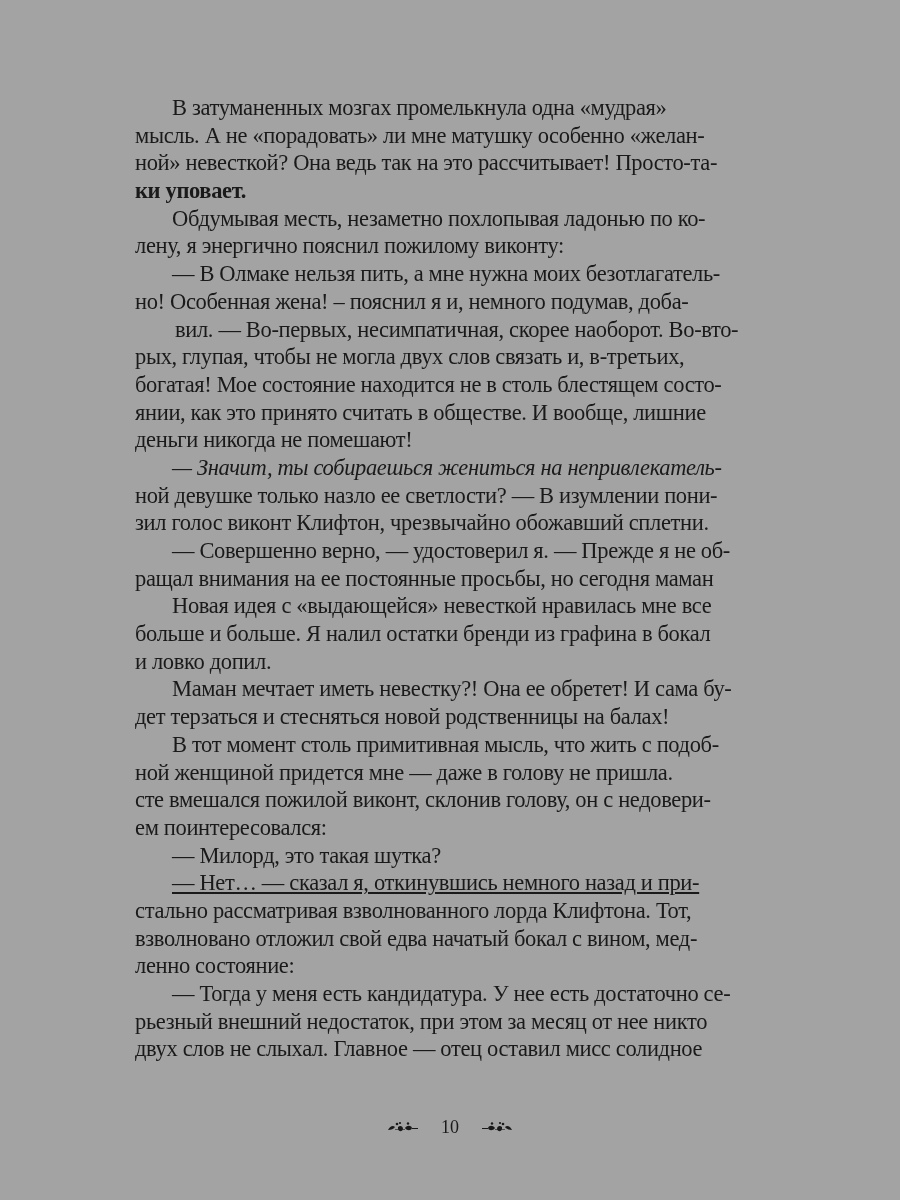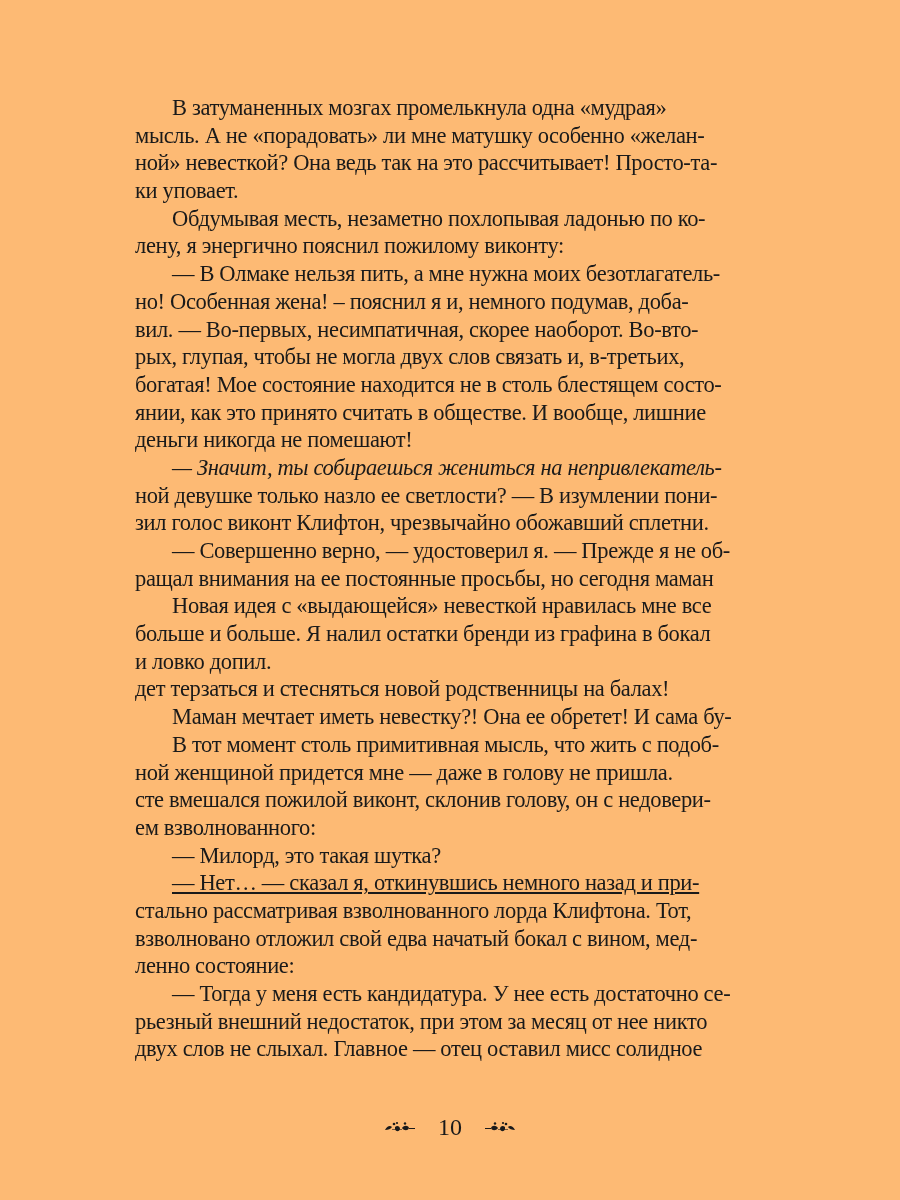--- a/index.html
+++ b/index.html
@@ -12,21 +12,21 @@
     height: 1200px;
     position: relative;
     overflow: hidden;
     font-family: "Liberation Serif", "DejaVu Serif", serif;
     color: #1a1a1a;
   }
   .page {
     position: absolute;
     left: 0; top: 0;
     width: 900px; height: 1200px;
-    background: #fdba74;
+    background: #a3a3a3;
   }
   .text-block {
     position: absolute;
     left: 135px;
     top: 94px;
     width: 630px;
   }
   .line {
     display: block;
     height: 27.7px;
@@ -61,56 +61,56 @@
     font-size: 22px;
   }
   .ornament {
     display: inline-block;
     width: 32px;
     height: 14px;
     position: relative;
   }
   .ornament svg { display: block; }
   .page-number {
-    font-size: 24px;
+    font-size: 18px;
     line-height: 30px;
   }
 </style>
 </head>
 <body>
 
 <div class="page">
   <div class="text-block" id="text-block">
       <div class="line indent"><span style="display: inline-block; white-space: nowrap; transform-origin: left center; transform: scaleX(1); width: auto;">В затуманенных мозгах промелькнула одна «мудрая»</span></div>
       <div class="line"><span style="display: inline-block; white-space: nowrap; transform-origin: left center; transform: scaleX(1); width: auto;">мысль. А не «порадовать» ли мне матушку особенно «желан-</span></div>
       <div class="line"><span style="display: inline-block; white-space: nowrap; transform-origin: left center; transform: scaleX(1); width: auto;">ной» невесткой? Она ведь так на это рассчитывает! Просто-та-</span></div>
-      <div class="line last"><span style="display: inline-block; white-space: nowrap; transform-origin: left center; width: auto;">ки уповает.</span></div>
+      <div class="line last"><span style="display: inline-block; white-space: nowrap; transform-origin: left center; width: auto; font-weight: bold;">ки уповает.</span></div>
       <div class="line indent"><span style="display: inline-block; white-space: nowrap; transform-origin: left center; transform: scaleX(1); width: auto;">Обдумывая месть, незаметно похлопывая ладонью по ко-</span></div>
       <div class="line last"><span style="display: inline-block; white-space: nowrap; transform-origin: left center; width: auto; font-family: Liberation Serif, serif;">лену, я энергично пояснил пожилому виконту:</span></div>
       <div class="line indent"><span style="display: inline-block; white-space: nowrap; transform-origin: left center; transform: scaleX(1); width: auto;">— В Олмаке нельзя пить, а мне нужна моих безотлагатель-</span></div>
       <div class="line"><span style="display: inline-block; white-space: nowrap; transform-origin: left center; transform: scaleX(1); width: auto;">но! Особенная жена! – пояснил я и, немного подумав, доба-</span></div>
-      <div class="line"><span style="display: inline-block; white-space: nowrap; transform-origin: left center; transform: scaleX(1); width: auto;">вил. — Во-первых, несимпатичная, скорее наоборот. Во-вто-</span></div>
+      <div class="line"><span style="display: inline-block; white-space: nowrap; transform-origin: left center; transform: scaleX(1); width: auto; margin-left: 40px;">вил. — Во-первых, несимпатичная, скорее наоборот. Во-вто-</span></div>
       <div class="line"><span style="display: inline-block; white-space: nowrap; transform-origin: left center; transform: scaleX(1); width: auto;">рых, глупая, чтобы не могла двух слов связать и, в-третьих,</span></div>
       <div class="line"><span style="display: inline-block; white-space: nowrap; transform-origin: left center; transform: scaleX(1); width: auto;">богатая! Мое состояние находится не в столь блестящем состо-</span></div>
       <div class="line"><span style="display: inline-block; white-space: nowrap; transform-origin: left center; transform: scaleX(1); width: auto;">янии, как это принято считать в обществе. И вообще, лишние</span></div>
       <div class="line last"><span style="display: inline-block; white-space: nowrap; transform-origin: left center; width: auto;">деньги никогда не помешают!</span></div>
       <div class="line indent"><span style="display: inline-block; white-space: nowrap; transform-origin: left center; transform: scaleX(1); width: auto; font-style: italic;">— Значит, ты собираешься жениться на непривлекатель-</span></div>
       <div class="line"><span style="display: inline-block; white-space: nowrap; transform-origin: left center; transform: scaleX(1); width: auto;">ной девушке только назло ее светлости? — В изумлении пони-</span></div>
       <div class="line last"><span style="display: inline-block; white-space: nowrap; transform-origin: left center; width: auto;">зил голос виконт Клифтон, чрезвычайно обожавший сплетни.</span></div>
       <div class="line indent"><span style="display: inline-block; white-space: nowrap; transform-origin: left center; transform: scaleX(1); width: auto;">— Совершенно верно, — удостоверил я. — Прежде я не об-</span></div>
       <div class="line"><span style="display: inline-block; white-space: nowrap; transform-origin: left center; transform: scaleX(1); width: auto; font-family: Liberation Serif, serif;">ращал внимания на ее постоянные просьбы, но сегодня маман</span></div>
       <div class="line indent"><span style="display: inline-block; white-space: nowrap; transform-origin: left center; transform: scaleX(1); width: auto;">Новая идея с «выдающейся» невесткой нравилась мне все</span></div>
       <div class="line"><span style="display: inline-block; white-space: nowrap; transform-origin: left center; transform: scaleX(1); width: auto;">больше и больше. Я налил остатки бренди из графина в бокал</span></div>
       <div class="line last"><span style="display: inline-block; white-space: nowrap; transform-origin: left center; width: auto;">и ловко допил.</span></div>
+      <div class="line indent"><span style="display: inline-block; white-space: nowrap; transform-origin: left center; transform: scaleX(1); width: auto;">Маман мечтает иметь невестку?! Она ее обретет! И сама бу-</span></div>
       <div class="line last"><span style="display: inline-block; white-space: nowrap; transform-origin: left center; width: auto;">дет терзаться и стесняться новой родственницы на балах!</span></div>
-      <div class="line indent"><span style="display: inline-block; white-space: nowrap; transform-origin: left center; transform: scaleX(1); width: auto;">Маман мечтает иметь невестку?! Она ее обретет! И сама бу-</span></div>
       <div class="line indent"><span style="display: inline-block; white-space: nowrap; transform-origin: left center; transform: scaleX(1); width: auto;">В тот момент столь примитивная мысль, что жить с подоб-</span></div>
       <div class="line last"><span style="display: inline-block; white-space: nowrap; transform-origin: left center; width: auto;">ной женщиной придется мне — даже в голову не пришла.</span></div>
       <div class="line"><span style="display: inline-block; white-space: nowrap; transform-origin: left center; transform: scaleX(1); width: auto;">сте вмешался пожилой виконт, склонив голову, он с недовери-</span></div>
-      <div class="line last"><span style="display: inline-block; white-space: nowrap; transform-origin: left center; width: auto;">ем взволнованного:</span></div>
+      <div class="line last"><span style="display: inline-block; white-space: nowrap; transform-origin: left center; width: auto;">ем поинтересовался:</span></div>
       <div class="line indent last"><span style="display: inline-block; white-space: nowrap; transform-origin: left center; width: auto;">— Милорд, это такая шутка?</span></div>
       <div class="line indent"><span style="display: inline-block; white-space: nowrap; transform-origin: left center; transform: scaleX(1); width: auto; text-decoration: underline;">— Нет… — сказал я, откинувшись немного назад и при-</span></div>
       <div class="line"><span style="display: inline-block; white-space: nowrap; transform-origin: left center; transform: scaleX(1); width: auto;">стально рассматривая взволнованного лорда Клифтона. Тот,</span></div>
       <div class="line"><span style="display: inline-block; white-space: nowrap; transform-origin: left center; transform: scaleX(1); width: auto;">взволновано отложил свой едва начатый бокал с вином, мед-</span></div>
       <div class="line last"><span style="display: inline-block; white-space: nowrap; transform-origin: left center; width: auto;">ленно состояние:</span></div>
       <div class="line indent"><span style="display: inline-block; white-space: nowrap; transform-origin: left center; transform: scaleX(1); width: auto;">— Тогда у меня есть кандидатура. У нее есть достаточно се-</span></div>
       <div class="line"><span style="display: inline-block; white-space: nowrap; transform-origin: left center; transform: scaleX(1); width: auto;">рьезный внешний недостаток, при этом за месяц от нее никто</span></div>
       <div class="line"><span style="display: inline-block; white-space: nowrap; transform-origin: left center; transform: scaleX(1); width: auto;">двух слов не слыхал. Главное — отец оставил мисс солидное</span></div>
     </div>
 

